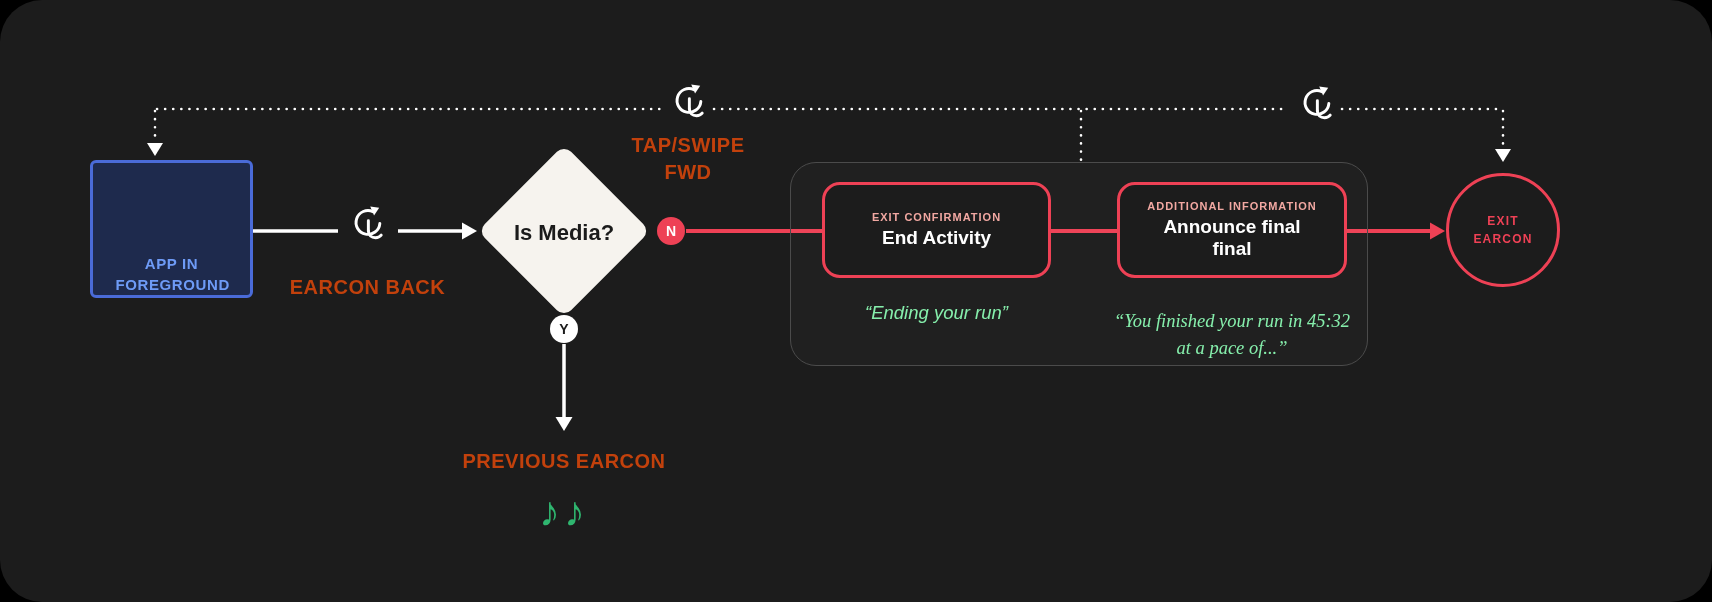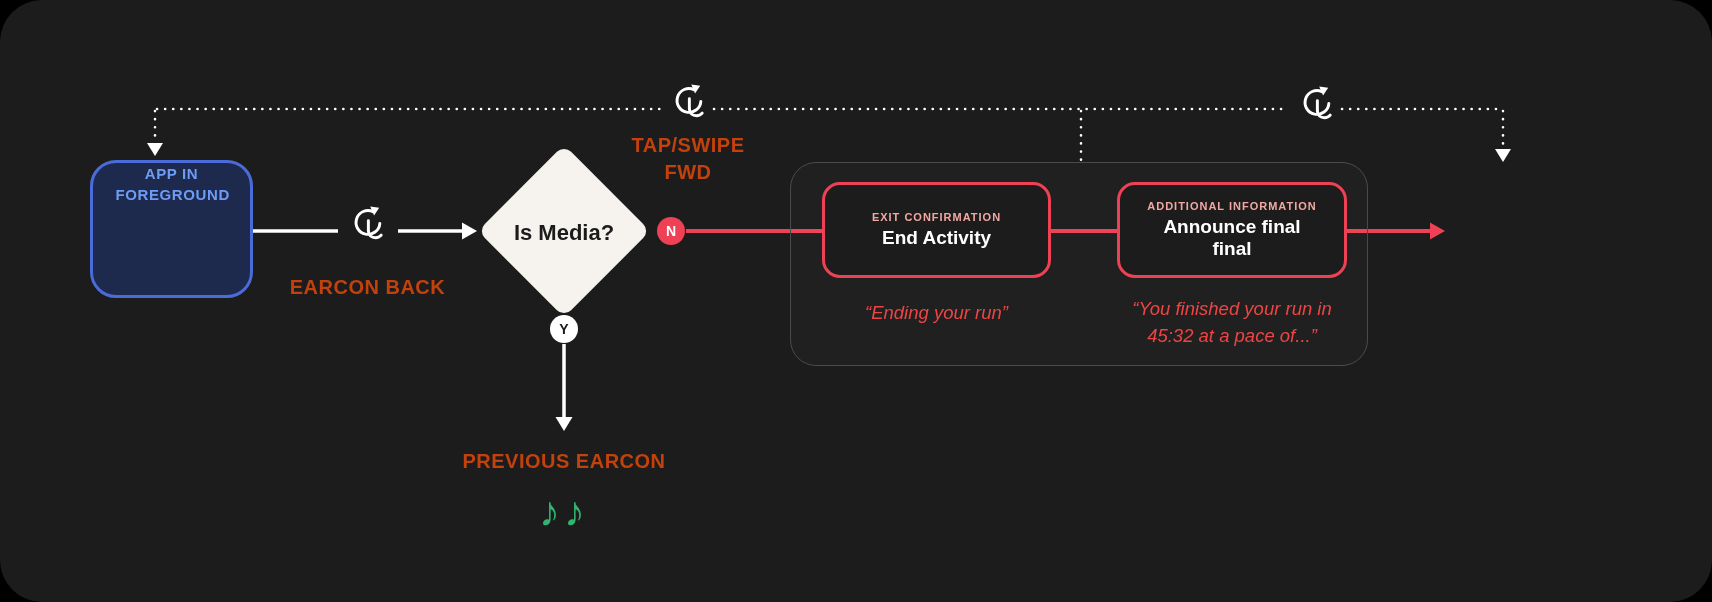--- a/index.html
+++ b/index.html
@@ -9,22 +9,22 @@
   .abs { position:absolute; }
   .wires { position:absolute; left:0; top:0; pointer-events:none; }
   .w  { stroke:#fff; stroke-width:3.5; }
   .wf { fill:#fff; }
   .r  { stroke:var(--red,#ee4155); stroke-width:3.8; }
   .rf { fill:var(--red,#ee4155); }
   .d  { stroke:#fff; stroke-width:2.6; stroke-dasharray:0.1 8; stroke-linecap:round; fill:none; }
 
   
   .app-box { left:90px; top:160px; width:163px; height:138px; background:var(--blue-bg,#1e2a4d);
-    border:3px solid var(--blue-border,#4a6bd8); border-radius:26px;
-    display:flex; align-items:flex-start; justify-content:center; }
+    border:3px solid var(--blue-border,#4a6bd8); border-radius:6px;
+    display:flex; align-items:flex-end; justify-content:center; }
   .app-box .lbl { color:var(--blue-text,#6e9bf6); font-weight:bold; font-size:15px; letter-spacing:.6px;
     text-align:center; line-height:1.4; max-width:112px; }
 
   .diamond { left:503px; top:170px; width:122px; height:122px; background:var(--diamond-bg,#f6f3ee);
     border-radius:10px; transform:rotate(45deg); }
   .diamond-label { left:494px; top:220px; width:140px; text-align:center; color:#1b1b1b;
     font-weight:bold; font-size:22px; }
 
   .badge { width:28px; height:28px; border-radius:50%; display:flex; align-items:center;
     justify-content:center; font-weight:bold; font-size:14px; }
@@ -46,23 +46,23 @@
 
   .step-box { top:182px; height:96px; background:var(--panel-bg,#1c1c1c);
     border:3px solid var(--red,#ee4155); border-radius:18px;
     display:flex; flex-direction:column; align-items:center; justify-content:center; text-align:center; }
   .step1 { left:822px; width:229px; }
   .step2 { left:1117px; width:230px; }
   .eyebrow { color:var(--pink,#f2a8a2); font-weight:bold; font-size:11px; letter-spacing:1px; }
   .step-title { color:#fff; font-weight:bold; font-size:19px; line-height:1.18; margin-top:4px; }
   .step2 .step-title { max-width:172px; }
 
-  .quote { color:#ef4444; font-style:italic; font-size:18.5px; font-weight:500; text-align:center; line-height:1.45; }
+  .quote { color:#86efac; font-style:italic; font-size:18.5px; font-weight:500; text-align:center; line-height:1.45; }
   .quote1 { left:816px; top:300px; width:241px; }
-  .quote2 { left:1112px; top:296px; width:240px; }
+  .quote2 { left:1112px; top:308px; width:240px;font-family:Liberation Serif, serif; }
 
   .earcon { left:1446px; top:173px; width:114px; height:114px; border:3px solid var(--red,#ee4155);
     border-radius:50%; display:flex; align-items:center; justify-content:center; }
   .earcon .lbl { color:var(--red,#ee4155); font-weight:bold; font-size:12px; letter-spacing:1.2px;
     text-align:center; line-height:1.5; max-width:62px; }
 
   .notes { left:484px; top:488px; width:160px; text-align:center; color:var(--green,#2fb56f);
     font-size:42px; letter-spacing:4px; }
 </style>
 </head>
@@ -135,16 +135,19 @@
     <div class="step-title">End Activity</div>
   </div>
   <div class="abs quote quote1">“Ending your run”</div>
 
   <div class="abs step-box step2">
     <div class="eyebrow">ADDITIONAL INFORMATION</div>
     <div class="step-title">Announce final final</div>
   </div>
   <div class="abs quote quote2">“You finished your run in 45:32 at a pace of...”</div>
 
+  <div class="abs earcon">
+    <div class="lbl">EXIT EARCON</div>
+  </div>
 
   <div class="abs caption prev-track">PREVIOUS EARCON</div>
   <div class="abs notes">♪♪</div>
 </div>
 
 </body></html>

